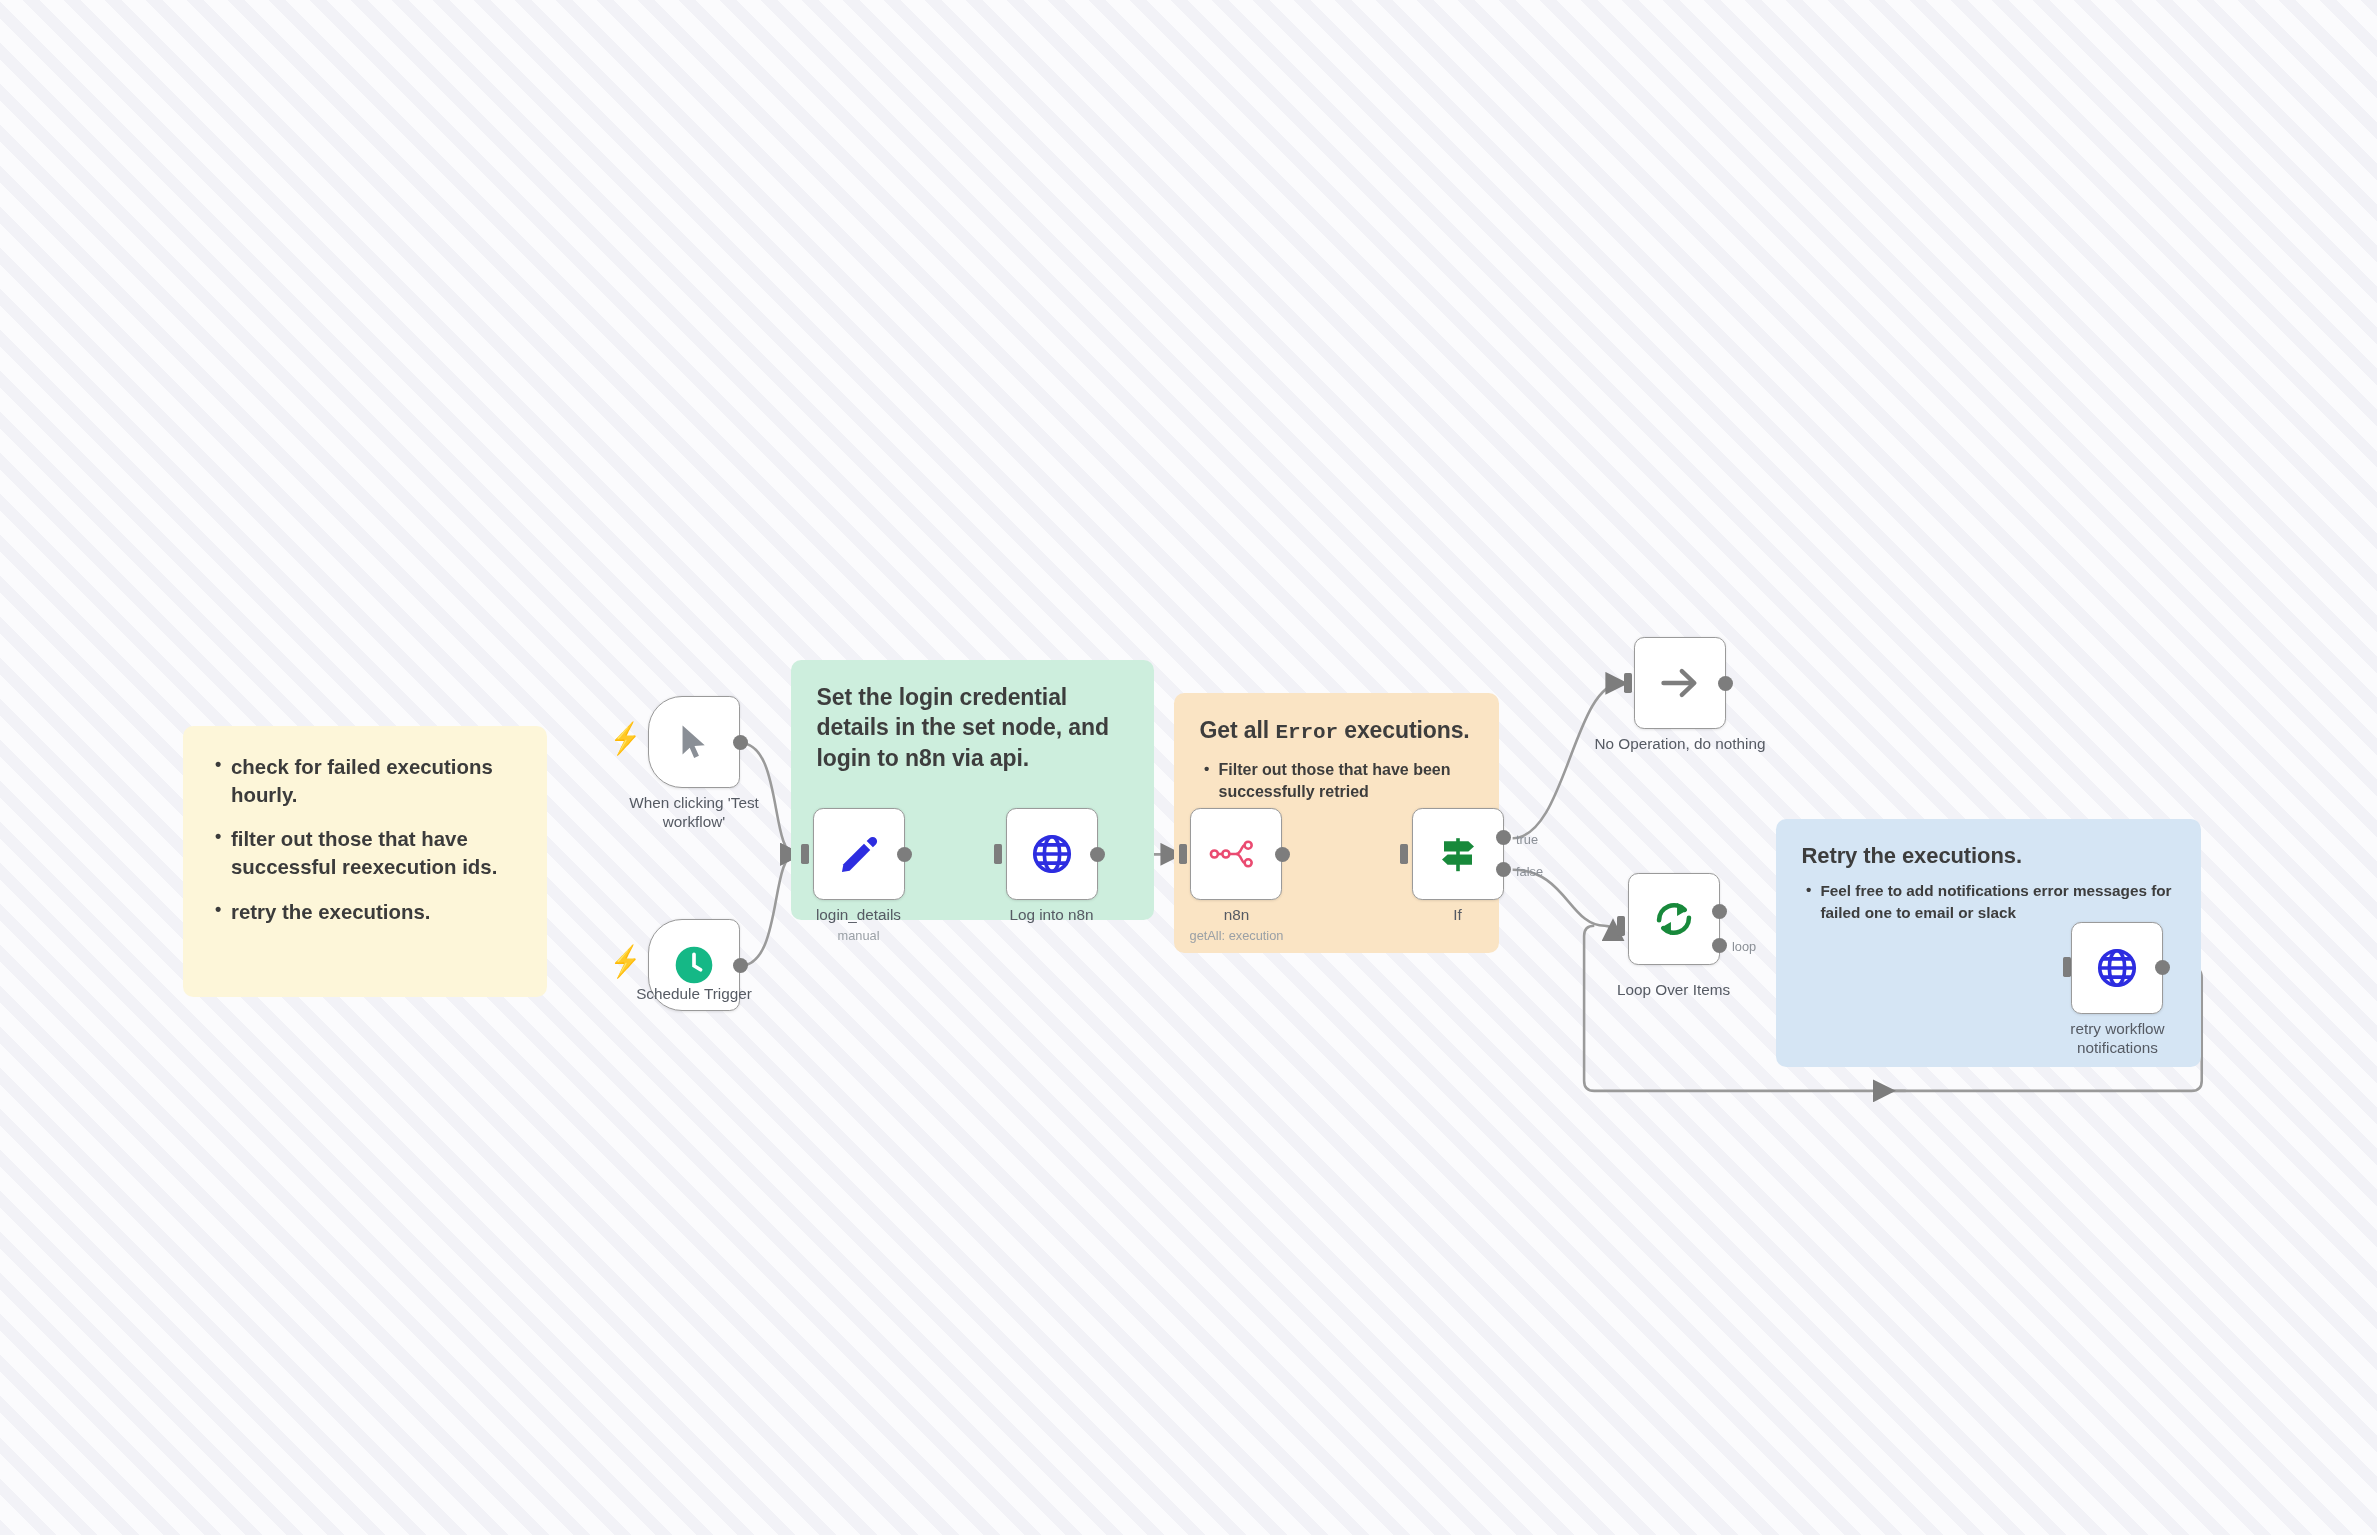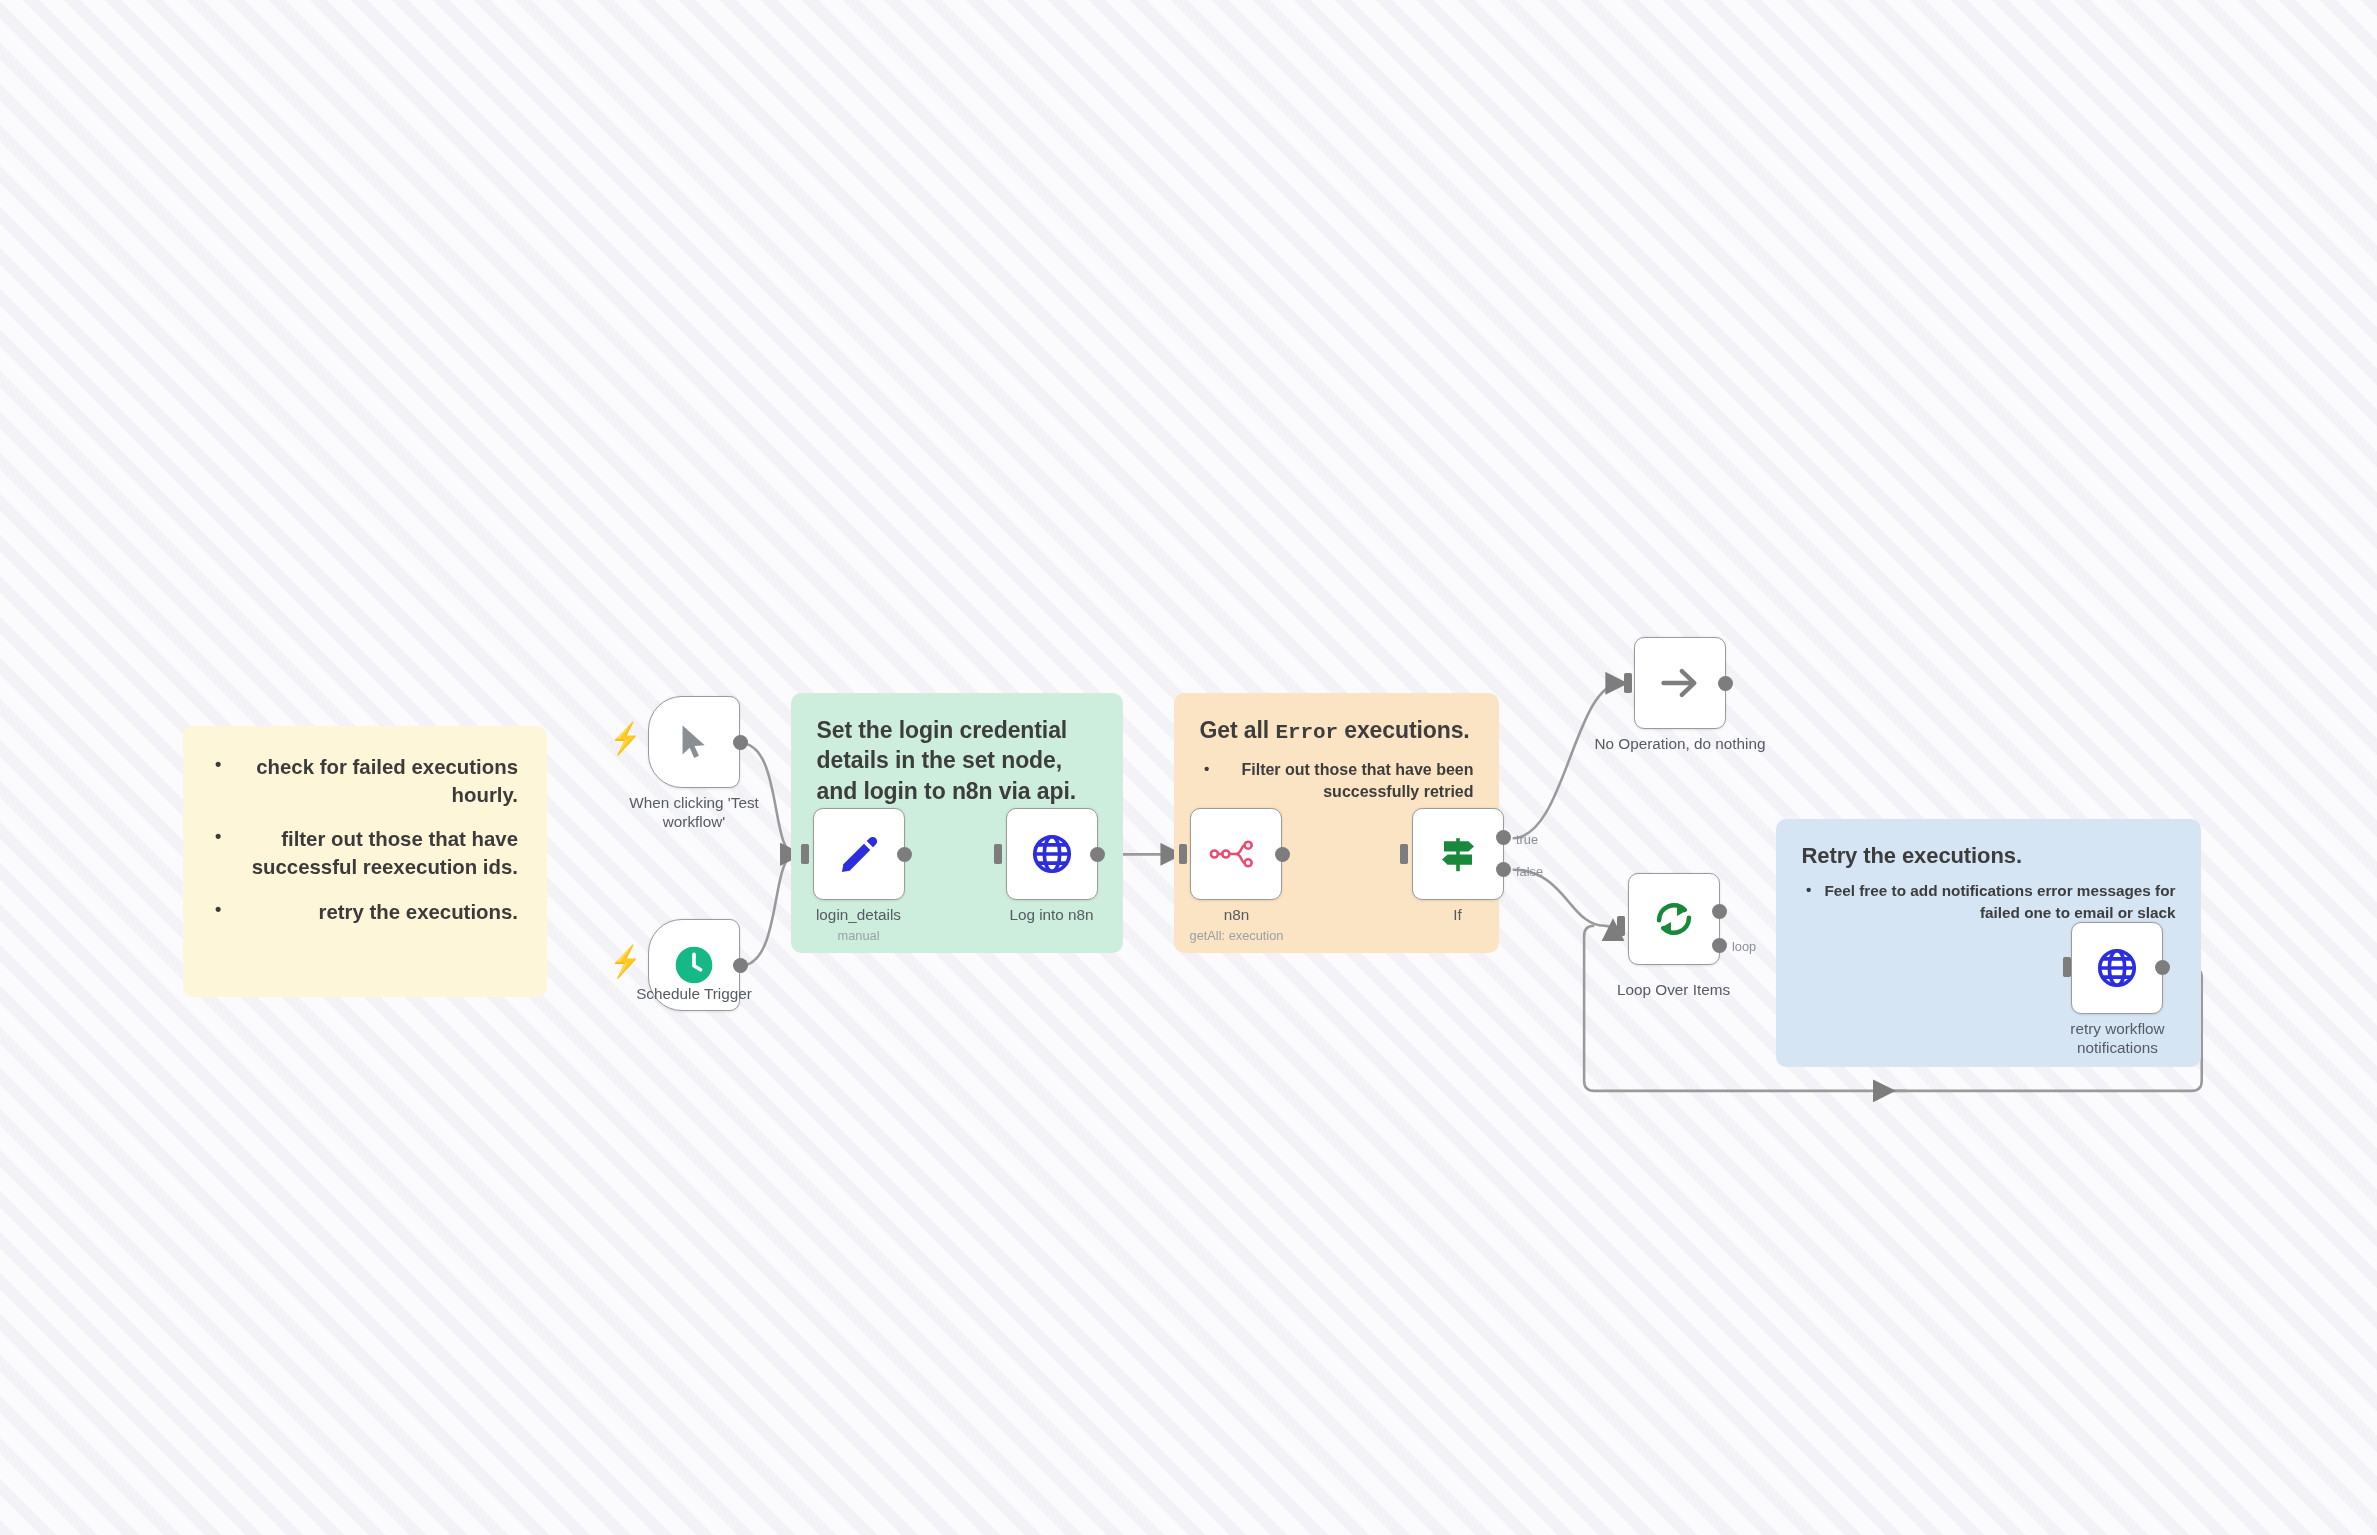--- a/index.html
+++ b/index.html
@@ -41,21 +41,20 @@
   .sticky ul {
     margin: 0; padding: 0 0 0 19px;
     list-style: none;
   }
   .sticky li {
     position: relative;
     font-size: 16px;
     font-weight: 700;
     line-height: 1.42;
     margin-bottom: 3.4px;
-    text-align: right;
   }
   .sticky li::before {
     content: "•";
     position: absolute;
     left: -14.5px; top: -0.9px;
     font-size: 15.3px;
   }
   #sticky-notes-yellow {
     left: 183px; top: 726px;
     width: 364px; height: 271px;
@@ -65,22 +64,22 @@
   #sticky-notes-yellow li {
     font-size: 20.4px;
     font-weight: 700;
     line-height: 1.38;
     margin-bottom: 16px;
     color: #3b3b3b;
   }
   #sticky-notes-yellow li::before { left: -16px; font-size: 18px; }
 
   #sticky-note-green {
-    left: 791px; top: 693px;
-    width: 332px; height: 260px;
+    left: 791px; top: 660px;
+    width: 363px; height: 260px;
     background: #cdeedd;
   }
   #sticky-note-orange {
     left: 1174px; top: 693px;
     width: 325px; height: 260px;
     background: #fae4c4;
   }
   #sticky-note-blue {
     left: 1776px; top: 819px;
     width: 425px; height: 248px;

